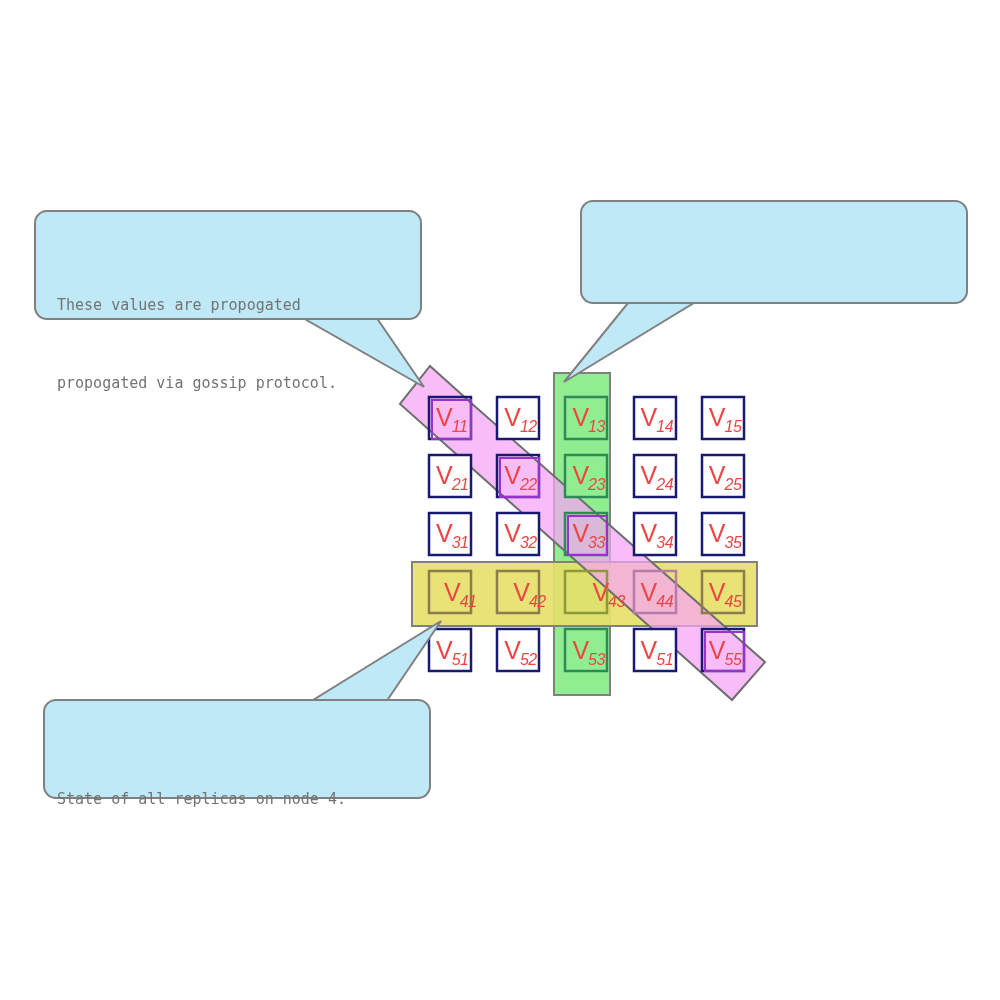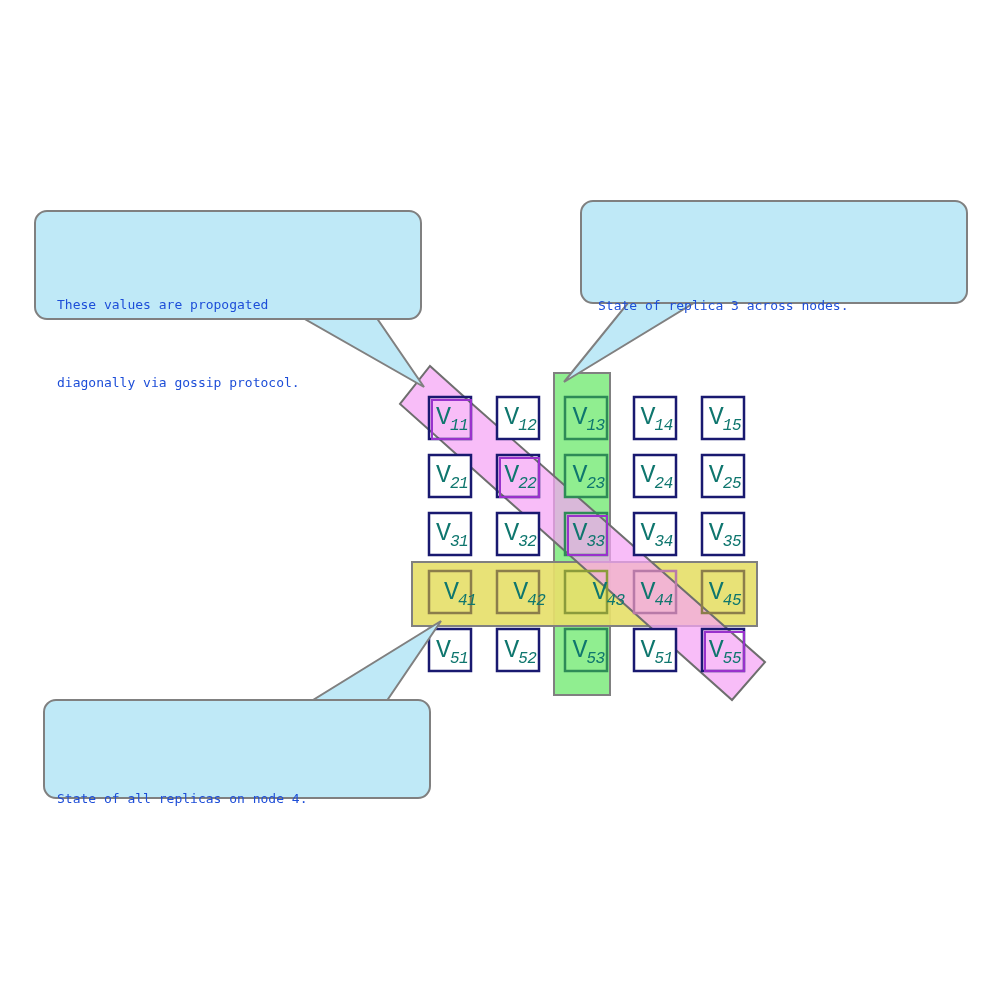--- a/index.html
+++ b/index.html
@@ -21,31 +21,31 @@
     height: 1000px;
   }
   #svg-layer {
     position: absolute;
     left: 0; top: 0;
     width: 1000px;
     height: 1000px;
   }
   .callout-text {
     position: absolute;
-    color: #1d4ed8;
+    color: #737373;
     font-family: "DejaVu Sans Mono", monospace;
-    font-size: 13px;
+    font-size: 15px;
     line-height: 26px;
     white-space: pre;
     letter-spacing: 0px;
   }
   .cell-label {
     position: absolute;
-    font-family: Liberation Mono, monospace;
-    color: #0f766e;
+    font-family: Liberation Sans, sans-serif;
+    color: #ef4444;
     white-space: nowrap;
     pointer-events: none;
   }
   .cell-label .v {
     font-size: 25px;
     font-style: normal;
   }
   .cell-label .sub {
     font-size: 16px;
     font-style: italic;
@@ -109,26 +109,23 @@
     <polygon points="632,298 702,298 564,382" fill="#bfe9f7" stroke="#808080" stroke-width="2"></polygon>
     <polygon points="305,705 384,705 441,621" fill="#bfe9f7" stroke="#808080" stroke-width="2"></polygon>
 
     <rect x="35" y="211" width="386" height="108" rx="12" ry="12" fill="#bfe9f7" stroke="#808080" stroke-width="2"></rect>
     <rect x="581" y="201" width="386" height="102" rx="12" ry="12" fill="#bfe9f7" stroke="#808080" stroke-width="2"></rect>
     <rect x="44" y="700" width="386" height="98" rx="12" ry="12" fill="#bfe9f7" stroke="#808080" stroke-width="2"></rect>
   </svg>
 
   <div class="callout-text" style="left:57px; top:240px; width:360px;">
     <div>These values are propogated</div>
-    <div>diagonally via gossip protocol.</div>
+    <div>propogated via gossip protocol.</div>
   </div>
 
-  <div class="callout-text" style="left:598px; top:241px; width:370px;">
-    <div>State of replica 3 across nodes.</div>
-  </div>
 
   <div class="callout-text" style="left:57px; top:734px; width:370px;">
     <div>State of all replicas on node 4.</div>
   </div>
 
   <div id="labels">
       <div class="cell-label" style="left: 436px; top: 403px;"><span class="v">V</span><span class="sub">11</span></div>
       <div class="cell-label" style="left: 504.2px; top: 403px;"><span class="v">V</span><span class="sub">12</span></div>
       <div class="cell-label" style="left: 572.4px; top: 403px;"><span class="v">V</span><span class="sub">13</span></div>
       <div class="cell-label" style="left: 640.6px; top: 403px;"><span class="v">V</span><span class="sub">14</span></div>

